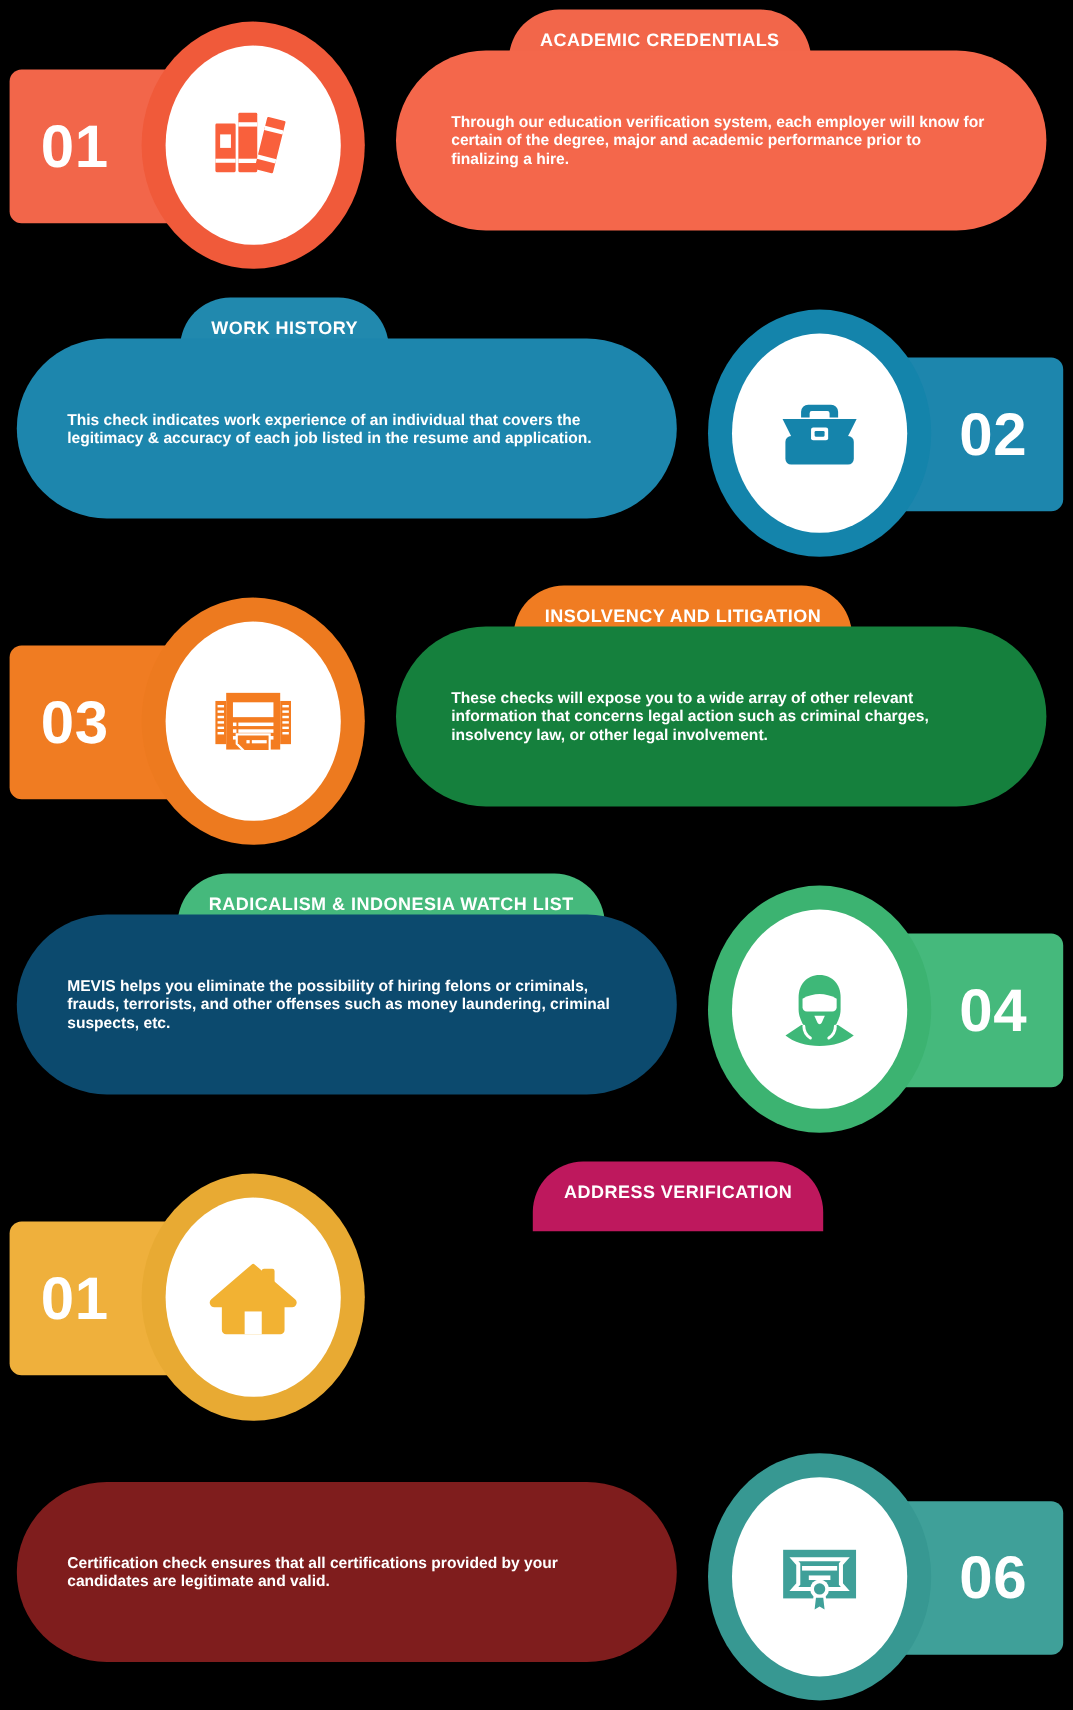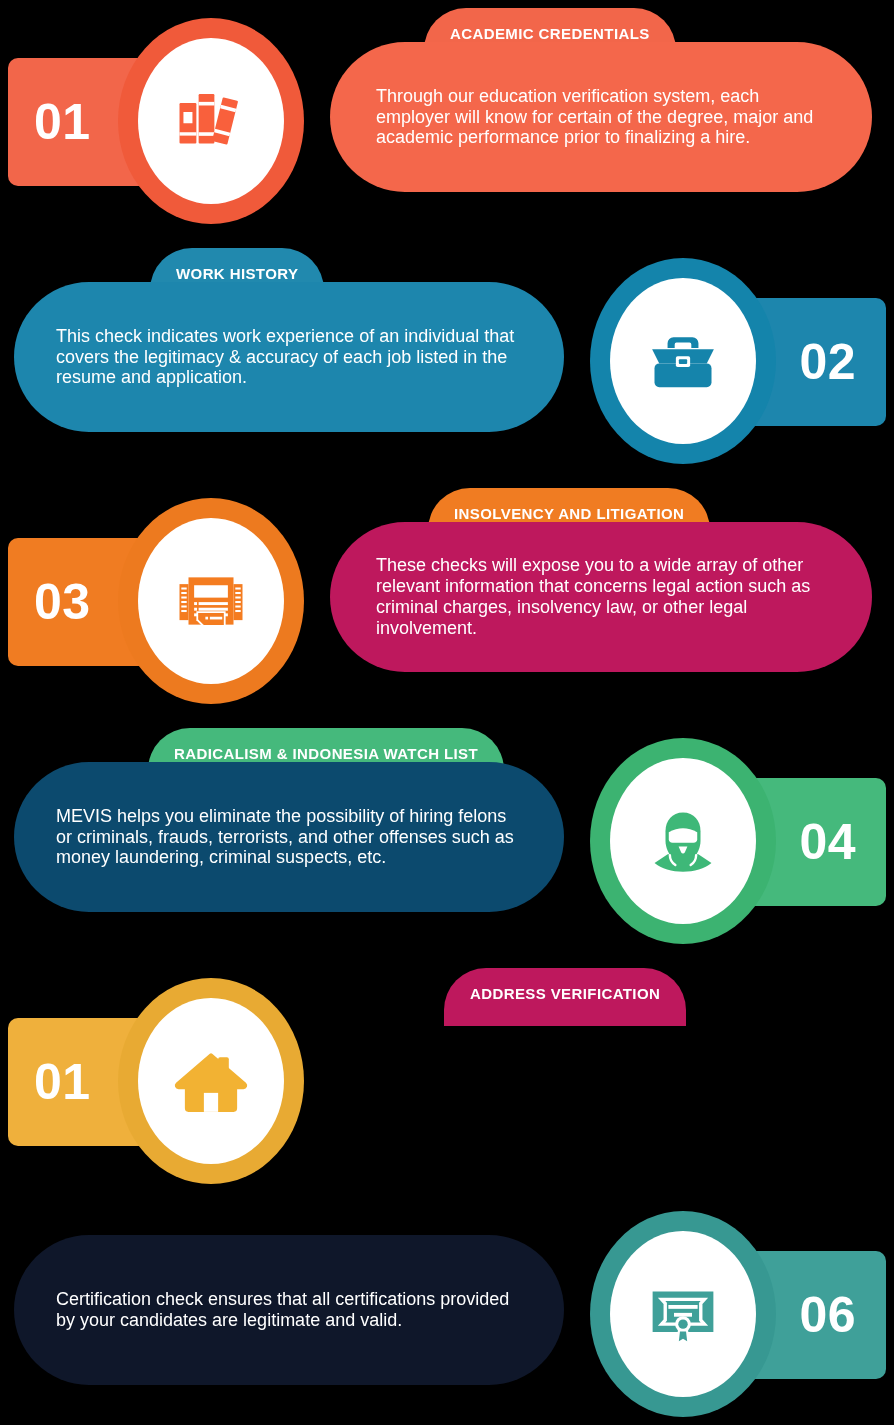--- a/index.html
+++ b/index.html
@@ -76,24 +76,24 @@
     height: 150px;
     border-radius: 75px;
     display: flex;
     align-items: center;
     z-index: 3;
   }
   .row.left  .body-panel { left: 330px; right: 22px; padding: 0 46px 0 46px; justify-content: flex-start; }
   .row.right .body-panel { left: 14px; right: 330px; padding: 0 40px 0 42px; justify-content: flex-start; }
 
   .body-text {
-    font-size: 18px;
+    font-size: 13px;
     line-height: 1.16;
     color: #ffffff;
-    font-weight: 400;
+    font-weight: 700;
   }
 
   
   .icon-circle {
     position: absolute;
     top: 18px;
     width: 186px;
     height: 206px;
     border-radius: 50%;
     display: flex;
@@ -192,21 +192,21 @@
     </div>
   </section>
 
   <section class="row left" id="row-3">
     <div class="num-plate" style="background: rgb(240, 124, 34);">
       <span class="num-text">03</span>
     </div>
     <div class="title-tab" style="background: rgb(240, 124, 34);">
       <span class="title-text">INSOLVENCY AND LITIGATION</span>
     </div>
-    <div class="body-panel" style="background: #be185d;">
+    <div class="body-panel" style="background: #15803d;">
       <p class="body-text">These checks will expose you to a wide array of other relevant information that concerns legal action such as criminal charges, insolvency law, or other legal involvement.</p>
     </div>
     <div class="icon-circle" style="background: rgb(237, 122, 31);">
       <div class="icon-inner">
         <svg width="72" height="72" viewBox="0 0 64 64">
           <g class="ico" style="fill: rgb(244, 124, 32);">
             <rect x="4" y="17" width="8" height="32"></rect>
             <g fill="#ffffff">
               <rect x="5.6" y="20" width="4.8" height="1.8"></rect>
               <rect x="5.6" y="24" width="4.8" height="1.8"></rect>
@@ -287,21 +287,21 @@
           </g>
         </svg>
       </div>
     </div>
   </section>
 
   <section class="row right" id="row-6">
     <div class="num-plate" style="background: rgb(63, 160, 153);">
       <span class="num-text">06</span>
     </div>
-    <div class="body-panel" style="background: #0f172a;">
+    <div class="body-panel" style="background: #7f1d1d;">
       <p class="body-text">Certification check ensures that all certifications provided by your candidates are legitimate and valid.</p>
     </div>
     <div class="icon-circle" style="background: rgb(55, 152, 146);">
       <div class="icon-inner">
         <svg width="72" height="72" viewBox="0 0 64 64">
           <g class="ico" style="fill: rgb(63, 160, 153);">
             <rect x="5" y="12" width="54" height="36"></rect>
             <path d="M13 19h38l-3.2 3.6v14.8L51 41H13l3.2-3.6V22.6z" fill="none" stroke="#ffffff" stroke-width="3"></path>
             <rect x="19" y="24" width="26" height="3.4" fill="#ffffff"></rect>
             <rect x="24" y="31" width="16" height="3.4" fill="#ffffff"></rect>

